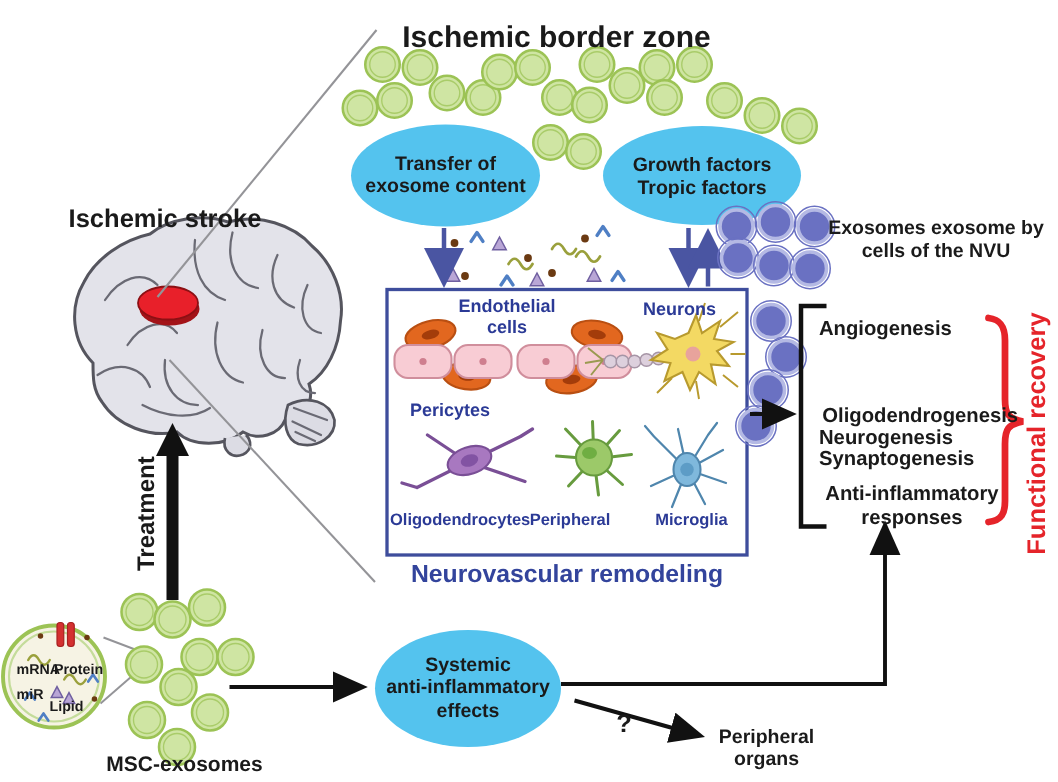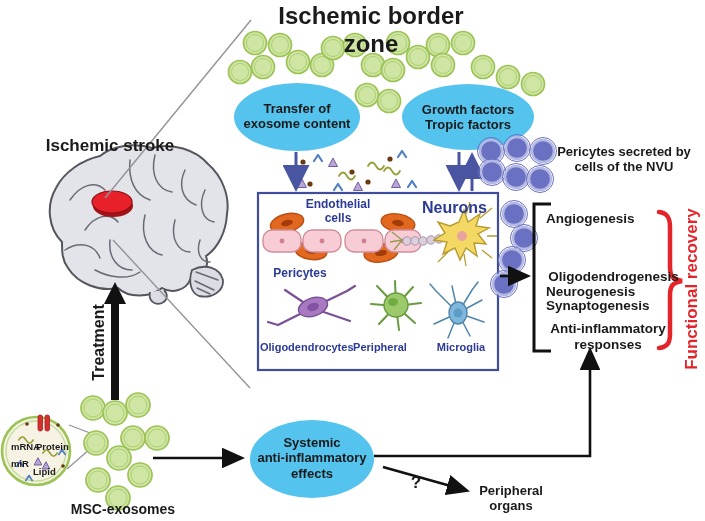--- a/index.html
+++ b/index.html
@@ -282,46 +282,47 @@
         <circle cx="119" cy="458" r="9" fill="none" stroke="#9cc355" stroke-width="0.9" opacity="0.75"></circle>
         <circle cx="98" cy="480" r="12" fill="#cfe5a3" stroke="#9cc355" stroke-width="1.7"></circle>
         <circle cx="98" cy="480" r="9" fill="none" stroke="#9cc355" stroke-width="0.9" opacity="0.75"></circle>
         <circle cx="140" cy="475" r="12" fill="#cfe5a3" stroke="#9cc355" stroke-width="1.7"></circle>
         <circle cx="140" cy="475" r="9" fill="none" stroke="#9cc355" stroke-width="0.9" opacity="0.75"></circle>
         <circle cx="118" cy="498" r="12" fill="#cfe5a3" stroke="#9cc355" stroke-width="1.7"></circle>
         <circle cx="118" cy="498" r="9" fill="none" stroke="#9cc355" stroke-width="0.9" opacity="0.75"></circle>
       </g>
 </svg>
 
-<div class="lbl" style="left:251px;top:2px;width:240px;font-size:24px;">Ischemic border zone</div>
+<div class="lbl" style="left:251px;top:14px;width:240px;font-size:20px;">Ischemic border zone</div>
 
 <div class="lbl" style="left:30px;top:136px;width:160px;font-size:17px;">Ischemic stroke</div>
 
 <div class="lbl rot" style="left:51px;top:333px;width:96px;font-size:16px;">Treatment</div>
 
 <div class="lbl" style="left:403px;top:102px;width:130px;font-size:13px;">Growth factors
 Tropic factors</div>
 
 <div class="lbl" style="left:233px;top:101px;width:128px;font-size:13px;">Transfer of
 exosome content</div>
 
 <div class="lbl" style="left:250px;top:435px;width:124px;font-size:13px;">Systemic
 anti-inflammatory
 effects</div>
 
 <div class="lbl blue" style="left:298px;top:197px;width:80px;font-size:12px;">Endothelial
 cells</div>
-<div class="lbl blue" style="left:422px;top:199px;width:62px;font-size:16px;">Neurons</div>
+<div class="lbl blue" style="left:422px;top:199px;width:62px;font-size:12px;">Neurons</div>
 <div class="lbl blue" style="left:268px;top:266px;width:64px;font-size:12px;">Pericytes</div>
 <div class="lbl blue" style="left:260px;top:341px;width:88px;font-size:11px;">Oligodendrocytes</div>
 <div class="lbl blue" style="left:346px;top:341px;width:68px;font-size:11px;">Peripheral</div>
 <div class="lbl blue" style="left:430px;top:341px;width:62px;font-size:11px;">Microglia</div>
 
-
-<div class="lbl" style="left:545px;top:144px;width:158px;font-size:13px;">Pericytes secreted  by
+<div class="lbl blue" style="left:256px;top:374px;width:244px;font-size:16.5px;color:#33449c;">Neurovascular remodeling</div>
+
+<div class="lbl" style="left:545px;top:144px;width:158px;font-size:13px;">Exosomes exosome  by
 cells of the NVU</div>
 
 <div class="lbl" style="left:546px;top:211px;width:130px;font-size:13.5px;text-align:left;">Angiogenesis</div>
 <div class="lbl" style="left:546px;top:240px;width:130px;font-size:13.5px;text-align:left;margin-top:44px;">Neurogenesis</div>
 <div class="lbl" style="left:546px;top:269px;width:135px;font-size:13.5px;text-align:center;">Oligodendrogenesis</div>
 <div class="lbl" style="left:546px;top:298px;width:130px;font-size:13.5px;text-align:left;">Synaptogenesis</div>
 <div class="lbl" style="left:546px;top:321px;width:124px;font-size:13.5px;">Anti-inflammatory
 responses</div>
 
 <div class="lbl red rot" style="left:592px;top:279px;width:200px;font-size:17px;">Functional recovery</div>

